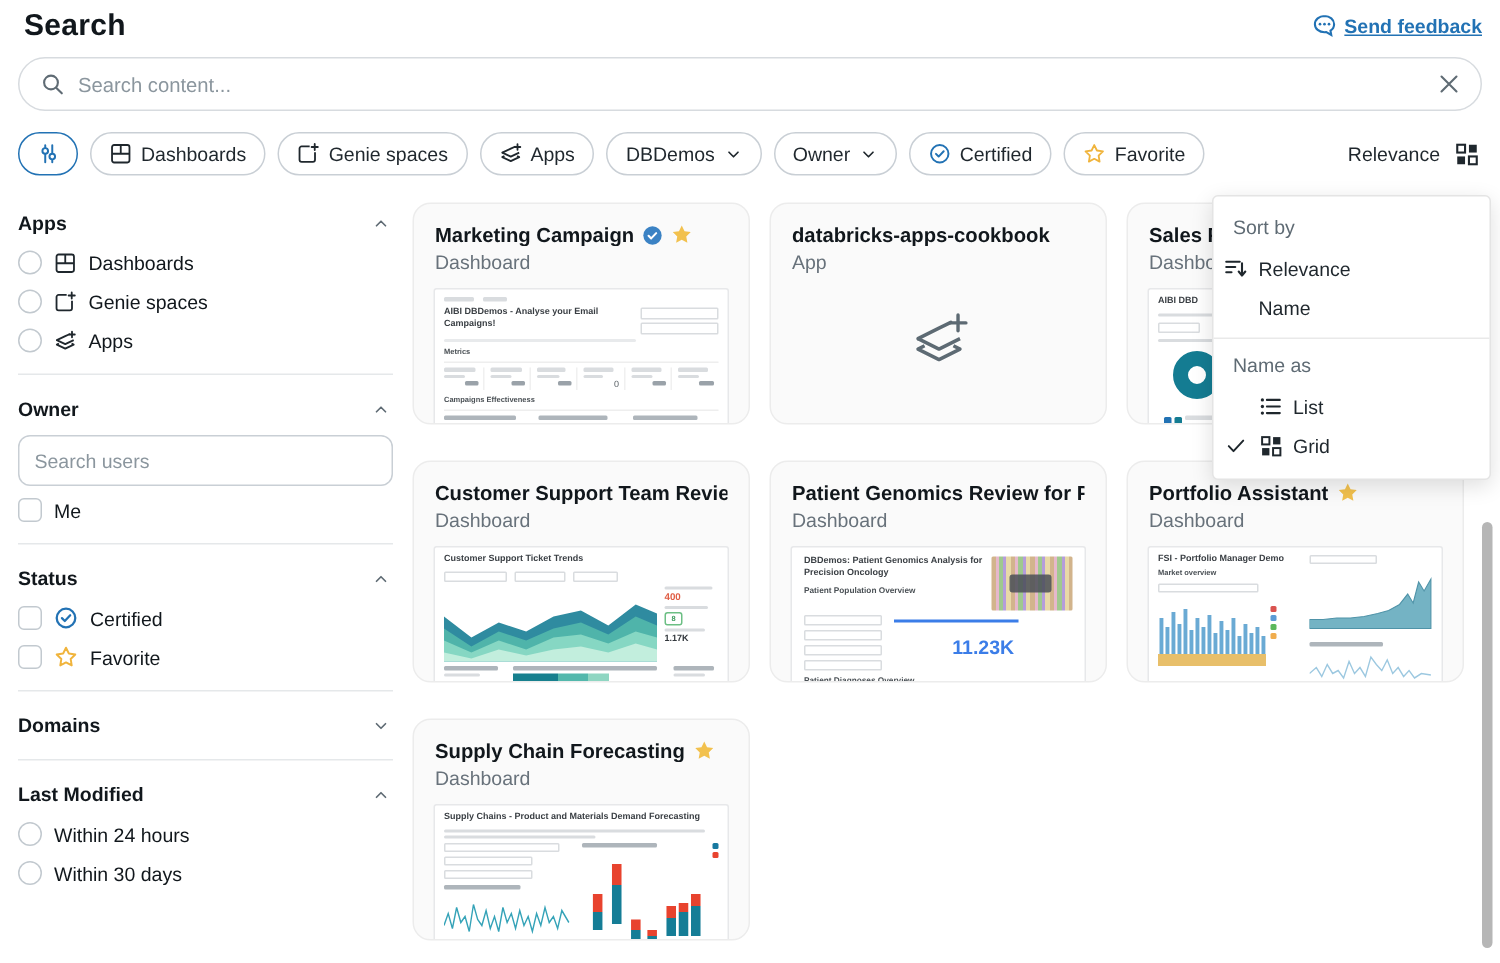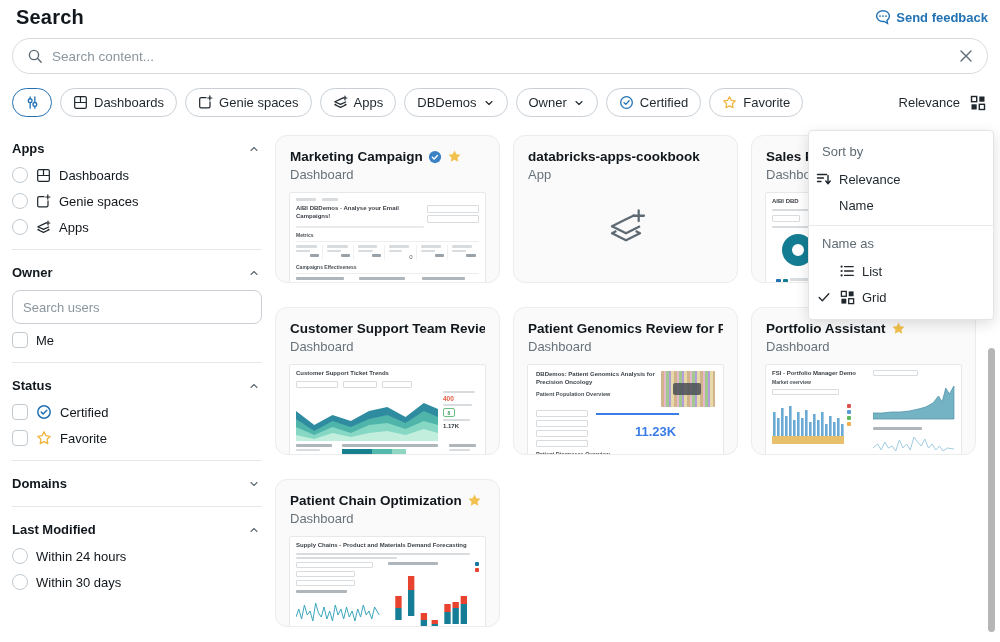--- a/index.html
+++ b/index.html
@@ -3,21 +3,21 @@
 <meta charset="utf-8">
 <style>
   * { margin:0; padding:0; box-sizing:border-box; }
   html,body { width:1000px; height:642px; overflow:hidden; background:#fff;
     font-family:"Liberation Sans", sans-serif; color:#11171c; }
   .page { position:relative; width:1000px; height:642px; }
 
   
   .header { display:flex; justify-content:space-between; align-items:flex-start; padding:6px 12px 0 16px; }
   .page-title { font-size:20px; font-weight:700; letter-spacing:.2px; }
-  .feedback { display:flex; align-items:center; gap:5px; font-size:13px; color:#2272b4; font-weight:600; cursor:pointer; padding-top:3px; }
+  .feedback { display:flex; align-items:center; gap:5px; font-size:13px; color:#2272b4; font-weight:600; cursor:pointer; padding-top:3px;text-decoration:underline; }
 
   
   .searchbar { margin:9px 12px 8px; height:36px; background:#fff; border:1px solid #d7dbdf;
     border-radius:20px; display:flex; align-items:center; padding:0 14px; gap:9px; }
   .searchbar input { border:none; outline:none; flex:1; font-size:13.5px; color:#11171c; font-family:inherit; background:transparent; }
   .searchbar input::placeholder { color:#8b969e; }
 
   
   .chips { margin:14px 12px 0; display:flex; align-items:center; gap:8px; }
   .chip { height:29px; display:inline-flex; align-items:center; gap:6px; padding:0 12px;
@@ -554,21 +554,21 @@
               <svg width="100%" height="26" viewBox="0 0 90 26" preserveAspectRatio="none">
                 <polyline points="0,18 5,14 9,20 13,12 17,18 21,16 25,21 29,10 33,18 37,14 41,20 45,7 49,12 53,16 57,9 61,18 65,14 69,20 73,16 77,21 82,18 89,19" fill="none" stroke="#9cc8e0" stroke-width="1"></polyline>
               </svg>
             </div>
           </div>
         </div>
       </div>
 
       <div class="card">
         <div class="card-title">
-          <span>Patient Chain Optimization</span>
+          <span>Supply Chain Forecasting</span>
           <svg width="15" height="15" viewBox="0 0 16 16">
               <path d="M8 1.5l2 4 4.4.6-3.2 3.1.8 4.4L8 11.5l-4 2.1.8-4.4L1.6 6.1 6 5.5z" fill="#f2c14e"></path>
             </svg>
         </div>
         <div class="card-sub">Dashboard</div>
         <div class="thumb">
           <div class="tt">Supply Chains - Product and Materials Demand Forecasting</div>
           <div class="gbar" style="width:95%;height:2px;margin-top:3px"></div>
           <div class="gbar" style="width:55%;height:2px;margin-top:2px"></div>
           <div class="u-wrap">

